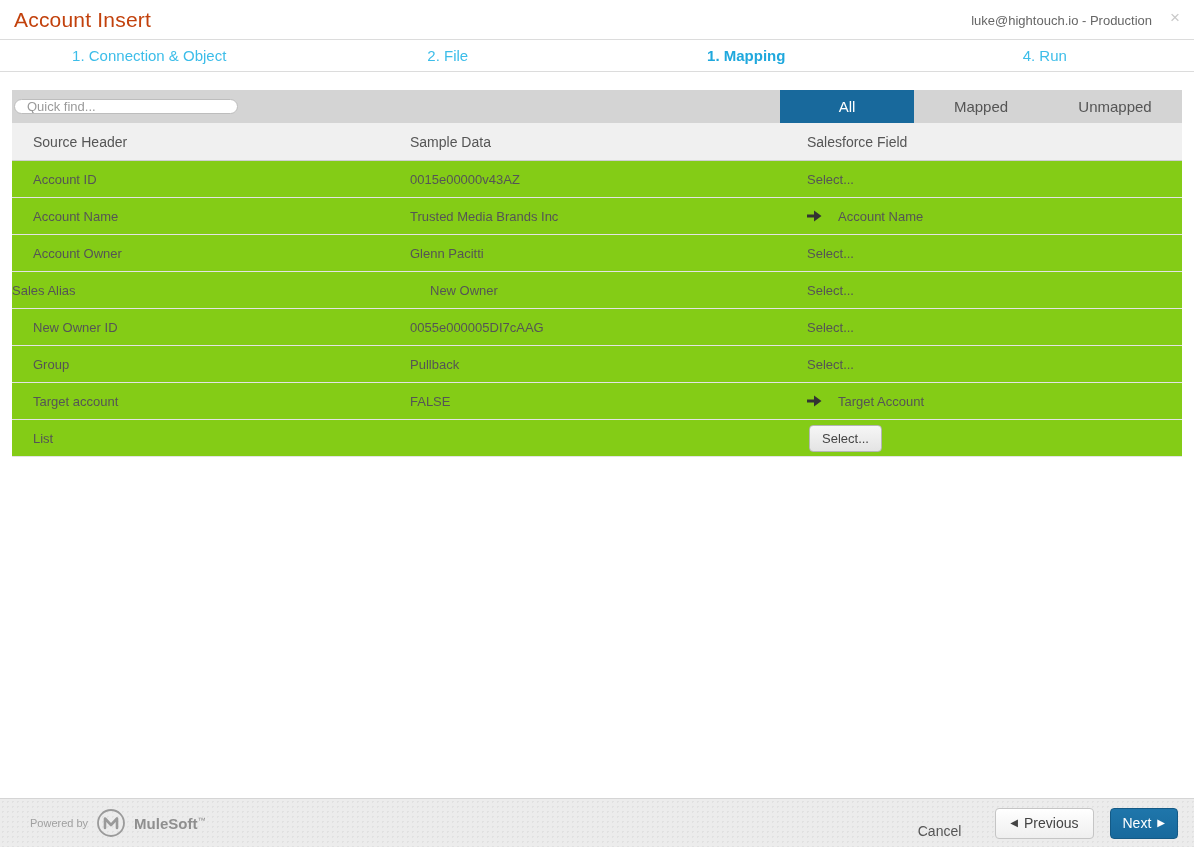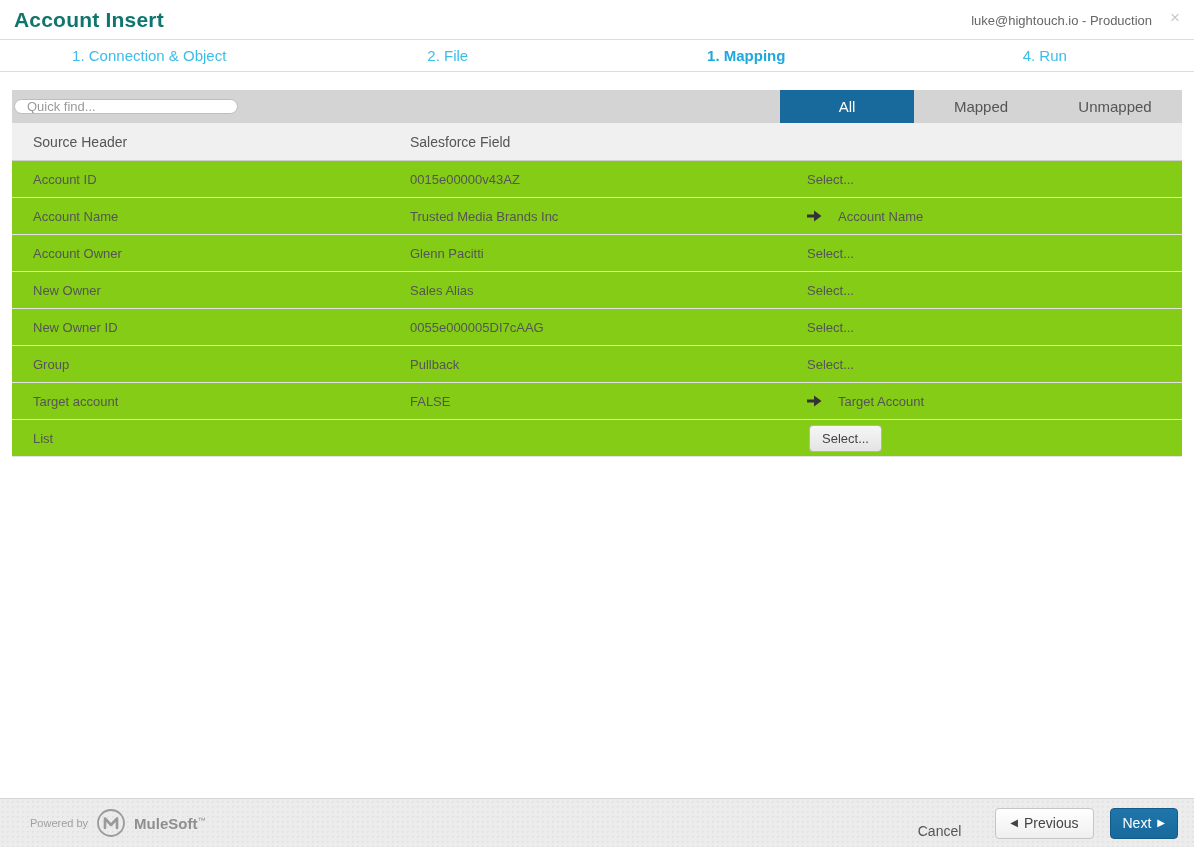--- a/index.html
+++ b/index.html
@@ -16,21 +16,21 @@
   
   .topbar {
     height: 40px;
     display: flex;
     align-items: center;
     justify-content: space-between;
     border-bottom: 1px solid #dcdcdc;
     padding: 0 10px 0 14px;
     flex: 0 0 auto;
   }
-  .page-title { font-size: 21px; color: #0f766e; font-weight: 700; letter-spacing: .2px; }
+  .page-title { font-size: 21px; color: #c2410c; font-weight: 400; letter-spacing: .2px; }
   .topbar-right { display: flex; align-items: flex-start; gap: 14px; }
   .user-label { font-size: 13px; color: #666; position: relative; top: 4px; }
   .close-x {
     font-size: 17px; color: #c9c9c9; cursor: pointer; line-height: 1;
     position: relative; top: -2px; padding: 2px 4px;
   }
 
   
   .steps {
     height: 32px;
@@ -187,20 +187,21 @@
     <div class="tabs" id="tabs">
         <div class="tab selected">All</div>
         <div class="tab">Mapped</div>
         <div class="tab">Unmapped</div>
       </div>
   </div>
 
   <div class="table">
     <div class="thead">
       <div class="cell c1">Source Header</div>
+      <div class="cell c2">Sample Data</div>
       <div class="cell c3">Salesforce Field</div>
     </div>
     <div id="rows">
         <div class="row">
       <div class="cell c1">Account ID</div>
       <div class="cell c2">0015e00000v43AZ</div>
       <div class="cell c3">
 
         <span class="field-text">Select...</span>
 
@@ -222,22 +223,22 @@
         <div class="row">
       <div class="cell c1">Account Owner</div>
       <div class="cell c2">Glenn Pacitti</div>
       <div class="cell c3">
 
         <span class="field-text">Select...</span>
 
       </div>
     </div>
         <div class="row">
+      <div class="cell c2">Sales Alias</div>
       <div class="cell c1">New Owner</div>
-      <div class="cell c2">Sales Alias</div>
       <div class="cell c3">
 
         <span class="field-text">Select...</span>
 
       </div>
     </div>
         <div class="row">
       <div class="cell c1">New Owner ID</div>
       <div class="cell c2">0055e000005DI7cAAG</div>
       <div class="cell c3">

